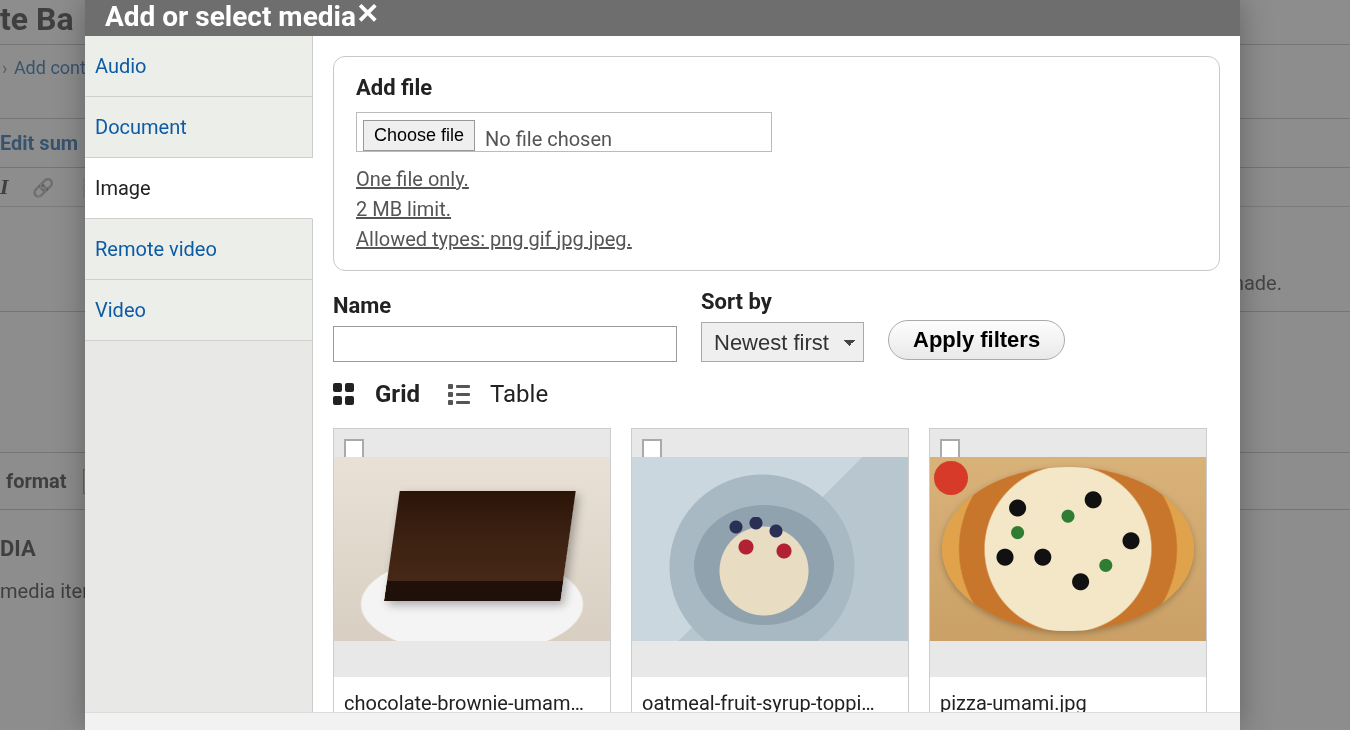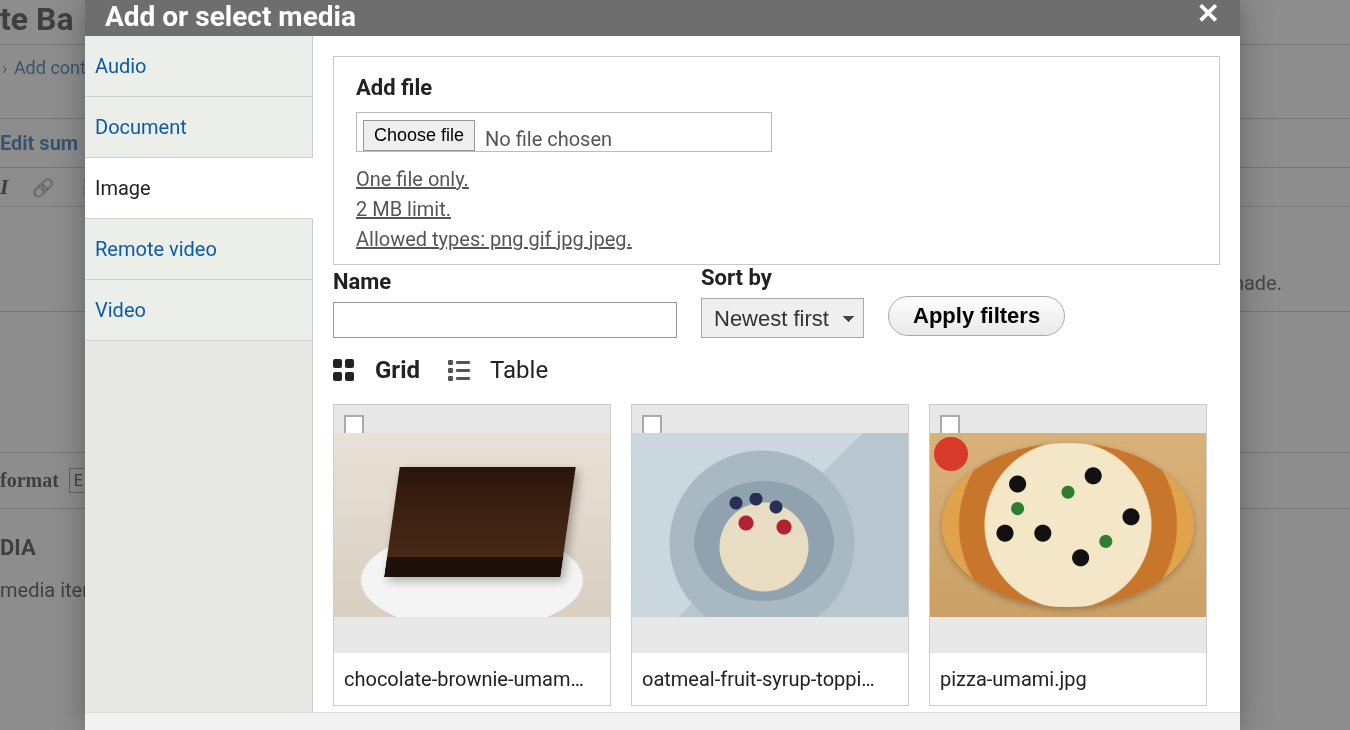--- a/index.html
+++ b/index.html
@@ -25,21 +25,21 @@
   .bg-breadcrumb a { color:#0d5ba5; text-decoration:none; }
   .bg-breadcrumb .sep { color:#777; margin:0 2px;}
   .bg-divider-top { border-top:1px solid #bbb; }
   .bg-divider { border-top:1px solid #bbb; margin-top:40px; }
   .bg-tab { font-size:20px; font-weight:700; color:#0d5ba5; padding:12px 0;}
   .bg-toolbar { padding:6px 0; display:flex; gap:24px; align-items:center; border-bottom:1px solid #ccc;}
   .it-btn { font-family:serif; font-style:italic; font-size:22px; font-weight:600;}
   .lnk-btn::before { content:"🔗"; font-size:18px; filter:grayscale(1);}
   .lnk-off::before { content:"⛓"; font-size:18px; filter:grayscale(1); opacity:.4;}
   .bg-body-text { font-size:20px; color:#333; padding:0; }
-  .bg-label { font-weight:700; font-size:20px; padding:6px 0;font-family:Liberation Serif, serif;}
+  .bg-label { font-weight:700; font-size:20px; padding:6px 6px;}
   .bg-sel { border:1px solid #888; padding:2px 4px; font-size:16px;}
   .bg-media-title { font-weight:700; font-size:22px; }
   .bg-media-text { font-size:20px; color:#222;}
   
   .overlay {
     position:absolute; inset:0; background:rgba(80,80,80,.65);
   }
   .modal {
     position:absolute;
     left:85px; top:0;
@@ -52,21 +52,21 @@
   }
   .modal-header {
     background:#6e6e6e;
     color:#fff;
     font-size:28px;
     font-weight:700;
     padding:0 20px 10px 20px;
     height:36px;
     display:flex;
     align-items:flex-start;
-    justify-content:space-between;
+    justify-content:flex-start;
   }
   .modal-header .close { font-size:28px; font-weight:700; cursor:pointer; line-height:1; }
   .modal-body {
     flex:1;
     display:flex;
     overflow:hidden;
   }
   .sidebar {
     width:228px;
     background:#e8e8e6;
@@ -90,23 +90,23 @@
   .content {
     flex:1;
     overflow-y:scroll;
     padding:20px 20px 20px 20px;
   }
   .content::-webkit-scrollbar { width:16px; }
   .content::-webkit-scrollbar-track { background:#f0f0f0;}
   .content::-webkit-scrollbar-thumb { background:#bdbdbd; border-radius:2px;}
   fieldset.addfile {
     border:1px solid #c8c8c8;
-    border-radius:0;
-    padding:18px 22px 10px 22px;
-    margin-bottom:0;
+    border-radius:12px;
+    padding:18px 22px 16px 22px;
+    margin-bottom:18px;
   }
   .fs-title { font-size:22px; font-weight:700; margin-bottom:12px; color:#222;}
   .file-row { display:flex; align-items:flex-end; border:1px solid #bbb; width:416px; height:40px; }
   .choose-btn {
     border:1px solid #999;
     background:#efefef;
     padding:4px 10px;
     font-size:18px;
     margin-left:6px;
     cursor:pointer;

